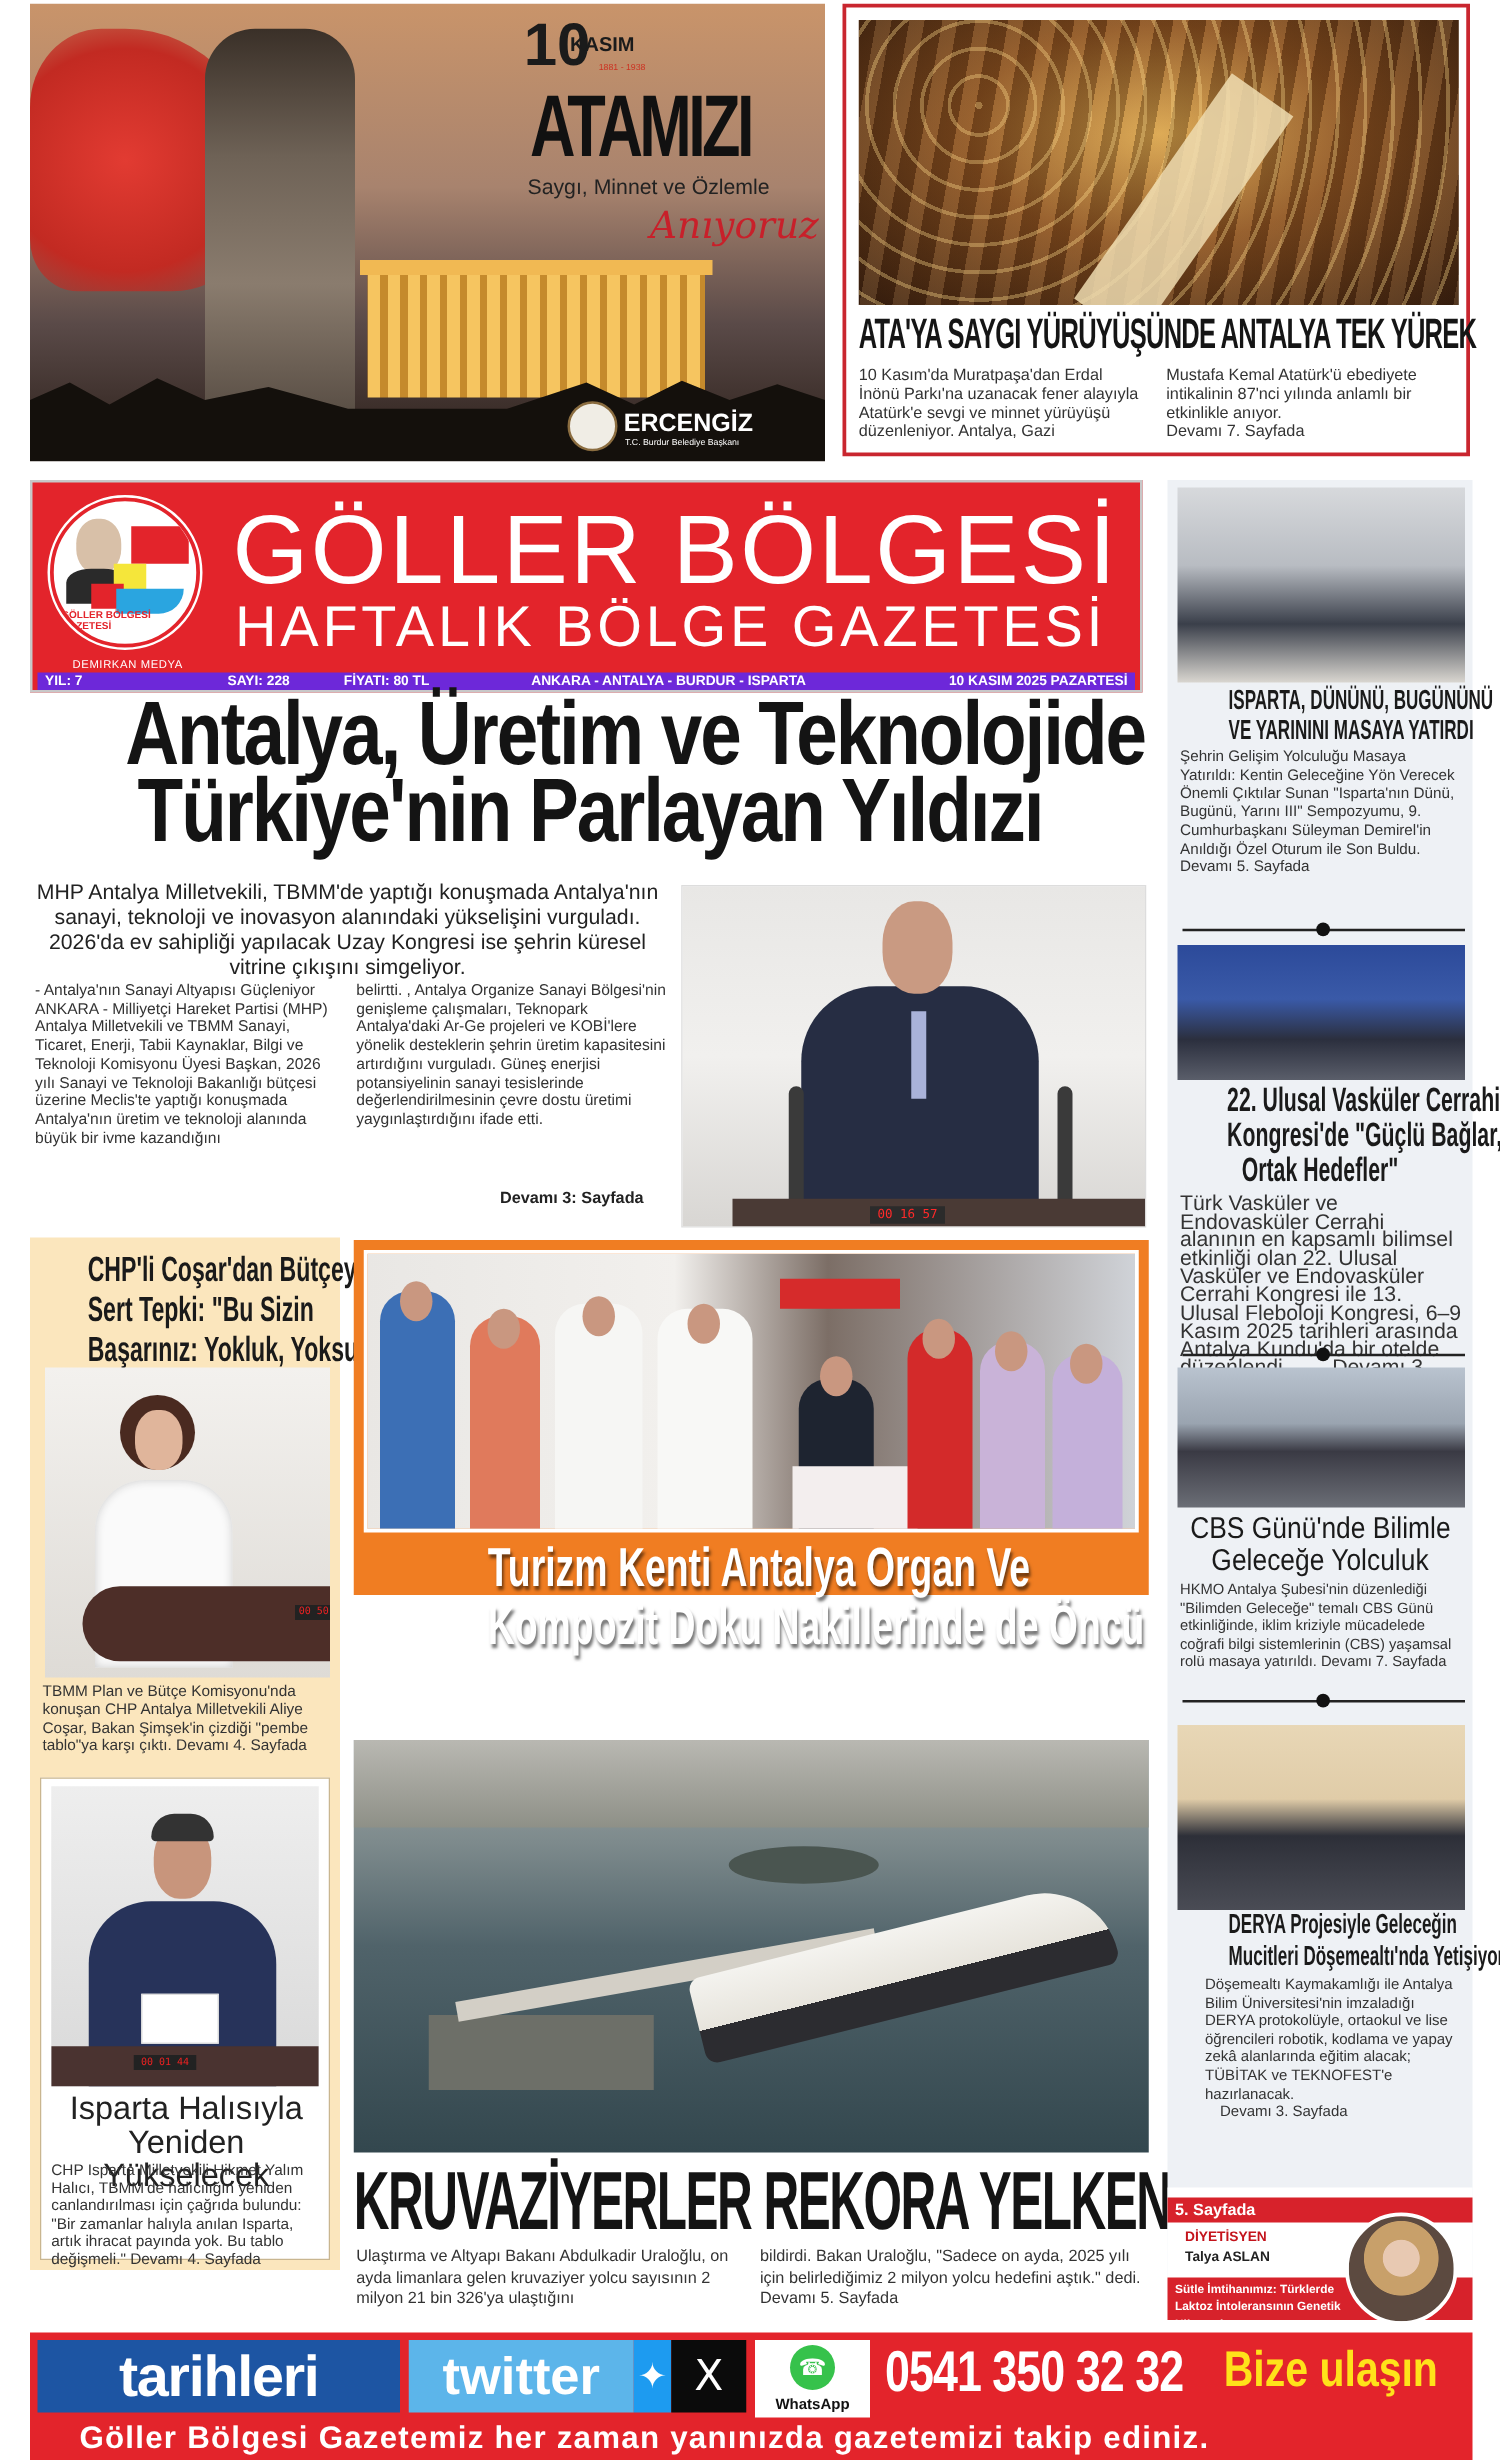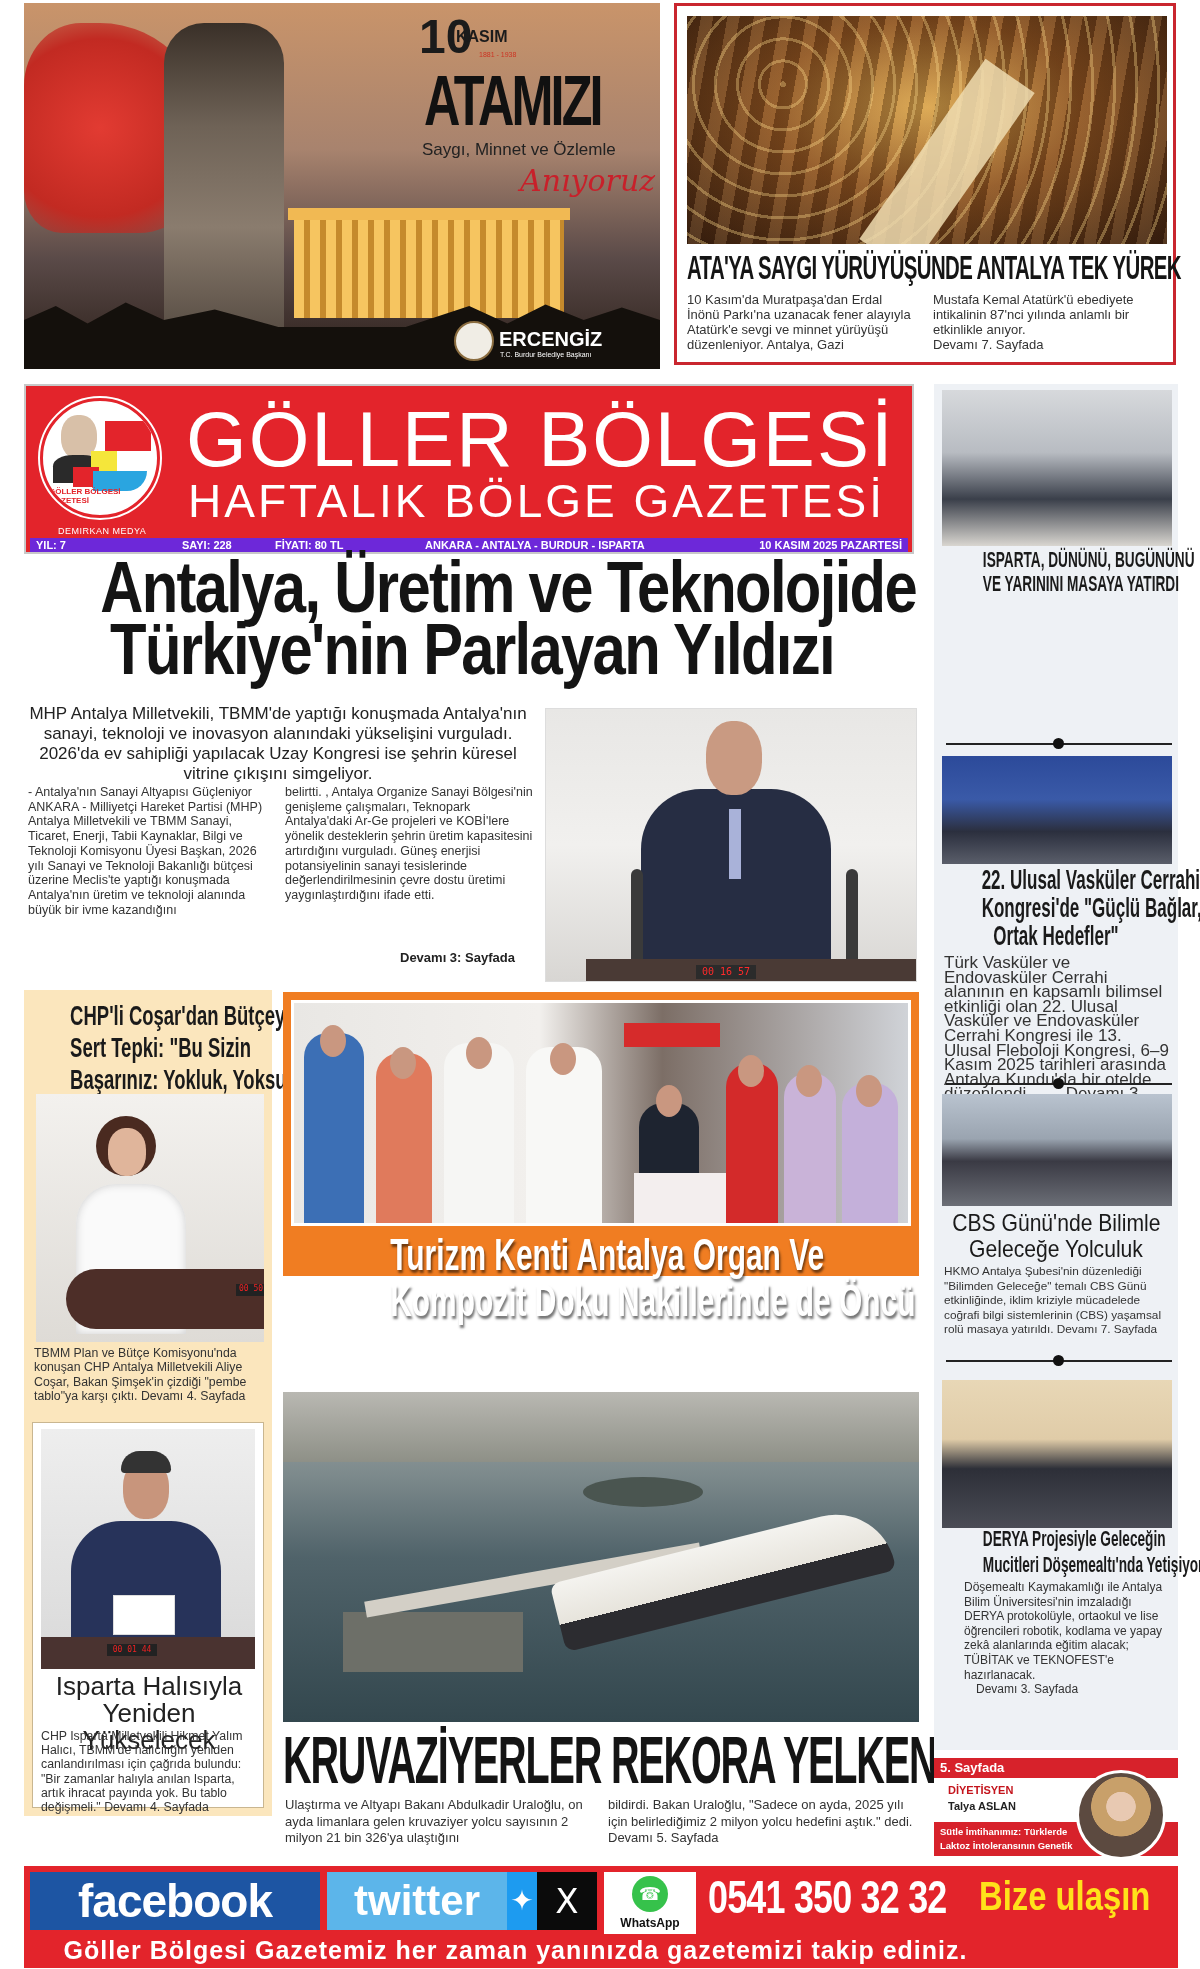--- a/index.html
+++ b/index.html
@@ -279,20 +279,21 @@
 <div id="cruise-col1" class="abs">Ulaştırma ve Altyapı Bakanı Abdulkadir Uraloğlu, on ayda limanlara gelen kruvaziyer yolcu sayısının 2 milyon 21 bin 326'ya ulaştığını</div>
 <div id="cruise-col2" class="abs">bildirdi. Bakan Uraloğlu, "Sadece on ayda, 2025 yılı için belirlediğimiz 2 milyon yolcu hedefini aştık." dedi. Devamı 5. Sayfada</div>
 
 <div id="right-col" class="abs">
 
   <div class="rc-photo" style="top:6px;height:156px;background:linear-gradient(180deg,#d7d9dc 0%,#b8bcc2 40%,#3a3f4a 70%,#d9d6d0 100%);"></div>
   <div class="rc-head" style="top:164px;font-size:22px;line-height:24px;">
     <span style="transform:scaleX(0.62);">ISPARTA, DÜNÜNÜ, BUGÜNÜNÜ</span>
     <span style="transform:scaleX(0.62);">VE YARININI MASAYA YATIRDI</span>
   </div>
+  <div class="rc-body" style="top:214px;">Şehrin Gelişim Yolculuğu Masaya Yatırıldı: Kentin Geleceğine Yön Verecek Önemli Çıktılar Sunan "Isparta'nın Dünü, Bugünü, Yarını III" Sempozyumu, 9. Cumhurbaşkanı Süleyman Demirel'in Anıldığı Özel Oturum ile Son Buldu.  Devamı 5. Sayfada</div>
   <div class="rc-sep" style="top:359px;"></div>
 
   <div class="rc-photo" style="top:372px;height:108px;background:linear-gradient(180deg,#2c4a9a 0%,#3a5aa8 40%,#2b2f3e 70%,#5a5e6a 100%);"></div>
   <div class="rc-head" style="top:482px;font-size:27px;line-height:28px;">
     <span style="transform:scaleX(0.63);">22. Ulusal Vasküler Cerrahi</span>
     <span style="transform:scaleX(0.63);">Kongresi'de "Güçlü Bağlar,</span>
     <span style="transform:scaleX(0.63);">Ortak Hedefler"</span>
   </div>
   <div class="rc-body" style="top:572px;font-size:17px;line-height:14.6px;">
     <span>Türk Vasküler ve Endovasküler Cerrahi alanının en kapsamlı bilimsel etkinliği olan 22. Ulusal Vasküler ve Endovasküler Cerrahi Kongresi ile 13. Ulusal Fleboloji Kongresi, 6–9 Kasım 2025 tarihleri arasında Antalya Kundu'da bir otelde düzenlendi.</span>
@@ -323,21 +324,21 @@
   <div class="bar1">5. Sayfada</div>
   <div class="role">DİYETİSYEN</div>
   <div class="nm">Talya ASLAN</div>
   <div class="bar2">
       <span style="display:block;width:135px;">Sütle İmtihanımız: Türklerde Laktoz İntoleransının Genetik Hikayesi</span>
     </div>
   <div class="avatar"></div>
 </div>
 
 <div id="footer" class="abs">
-  <div class="fb">facebook</div>
+  <div class="fb">tarihleri</div>
   <div class="tw">twitter</div>
   <div class="twbird">✦</div>
   <div class="x">X</div>
   <div class="wa">
     <div class="circ">☎</div>
     <div class="lbl">WhatsApp</div>
   </div>
   <div class="phone">0541 350 32 32</div>
   <div class="cta">Bize ulaşın</div>
   <div class="slogan">Göller Bölgesi Gazetemiz her zaman yanınızda gazetemizi takip ediniz.</div>

